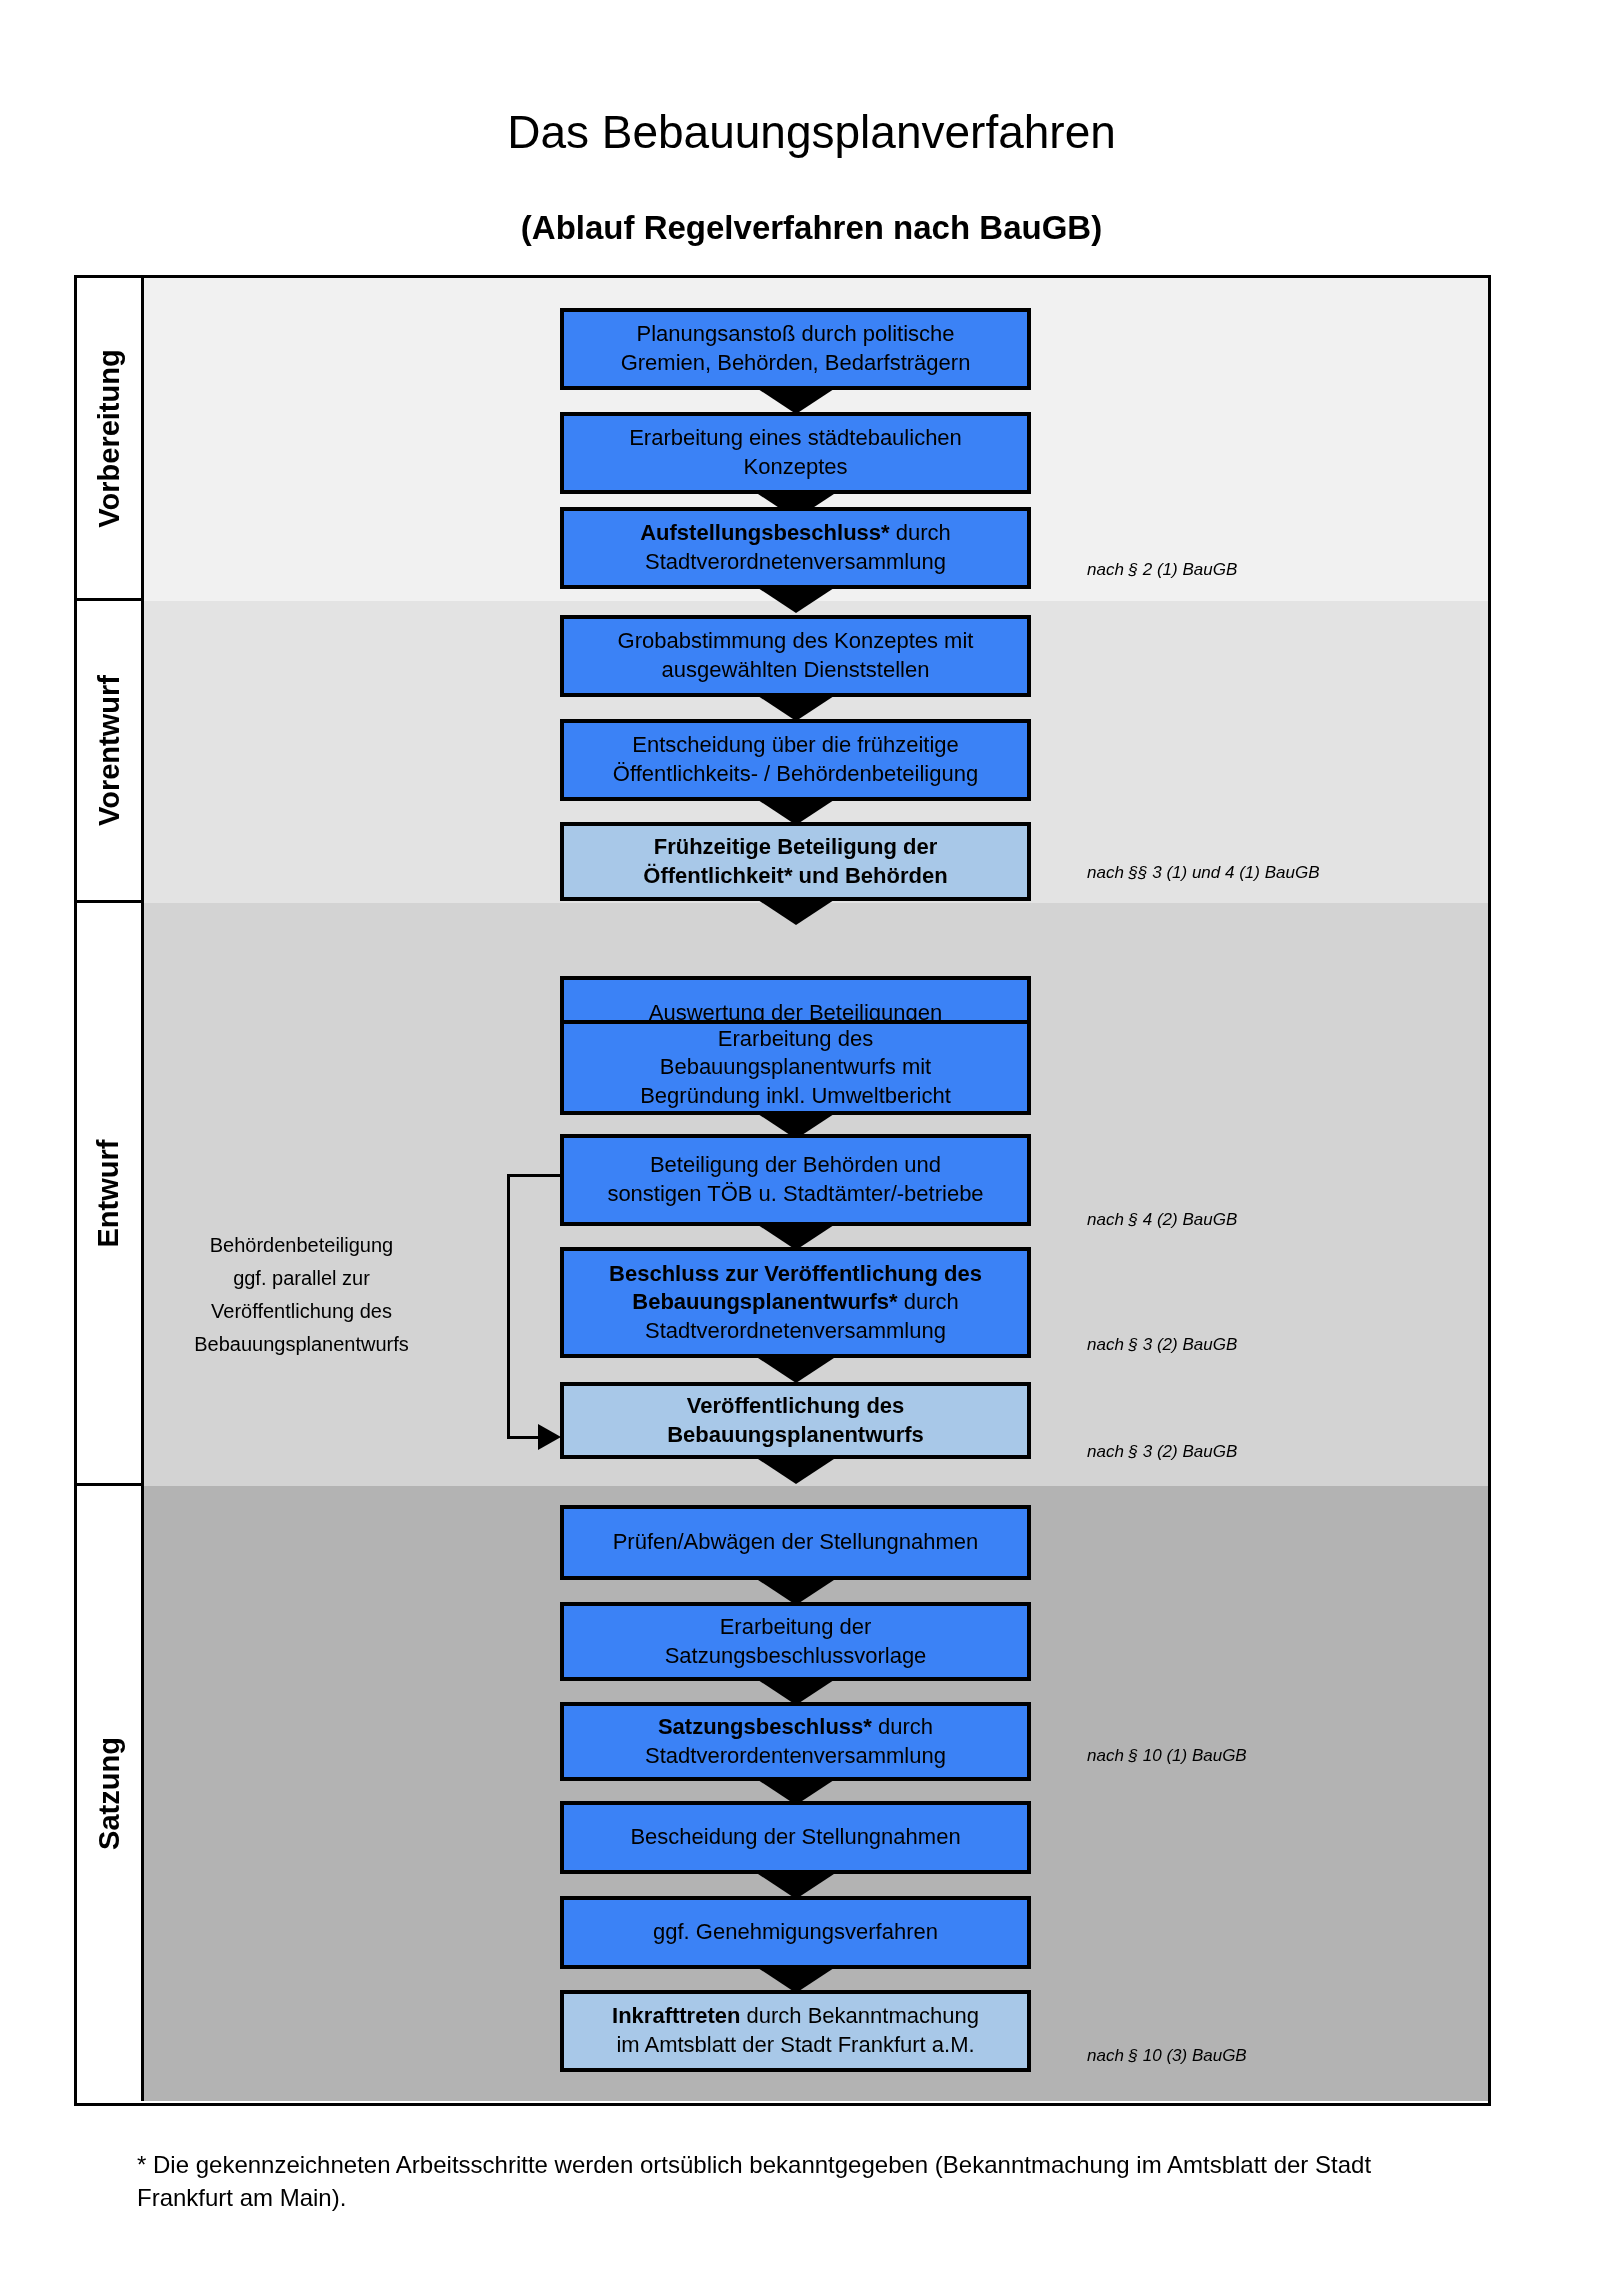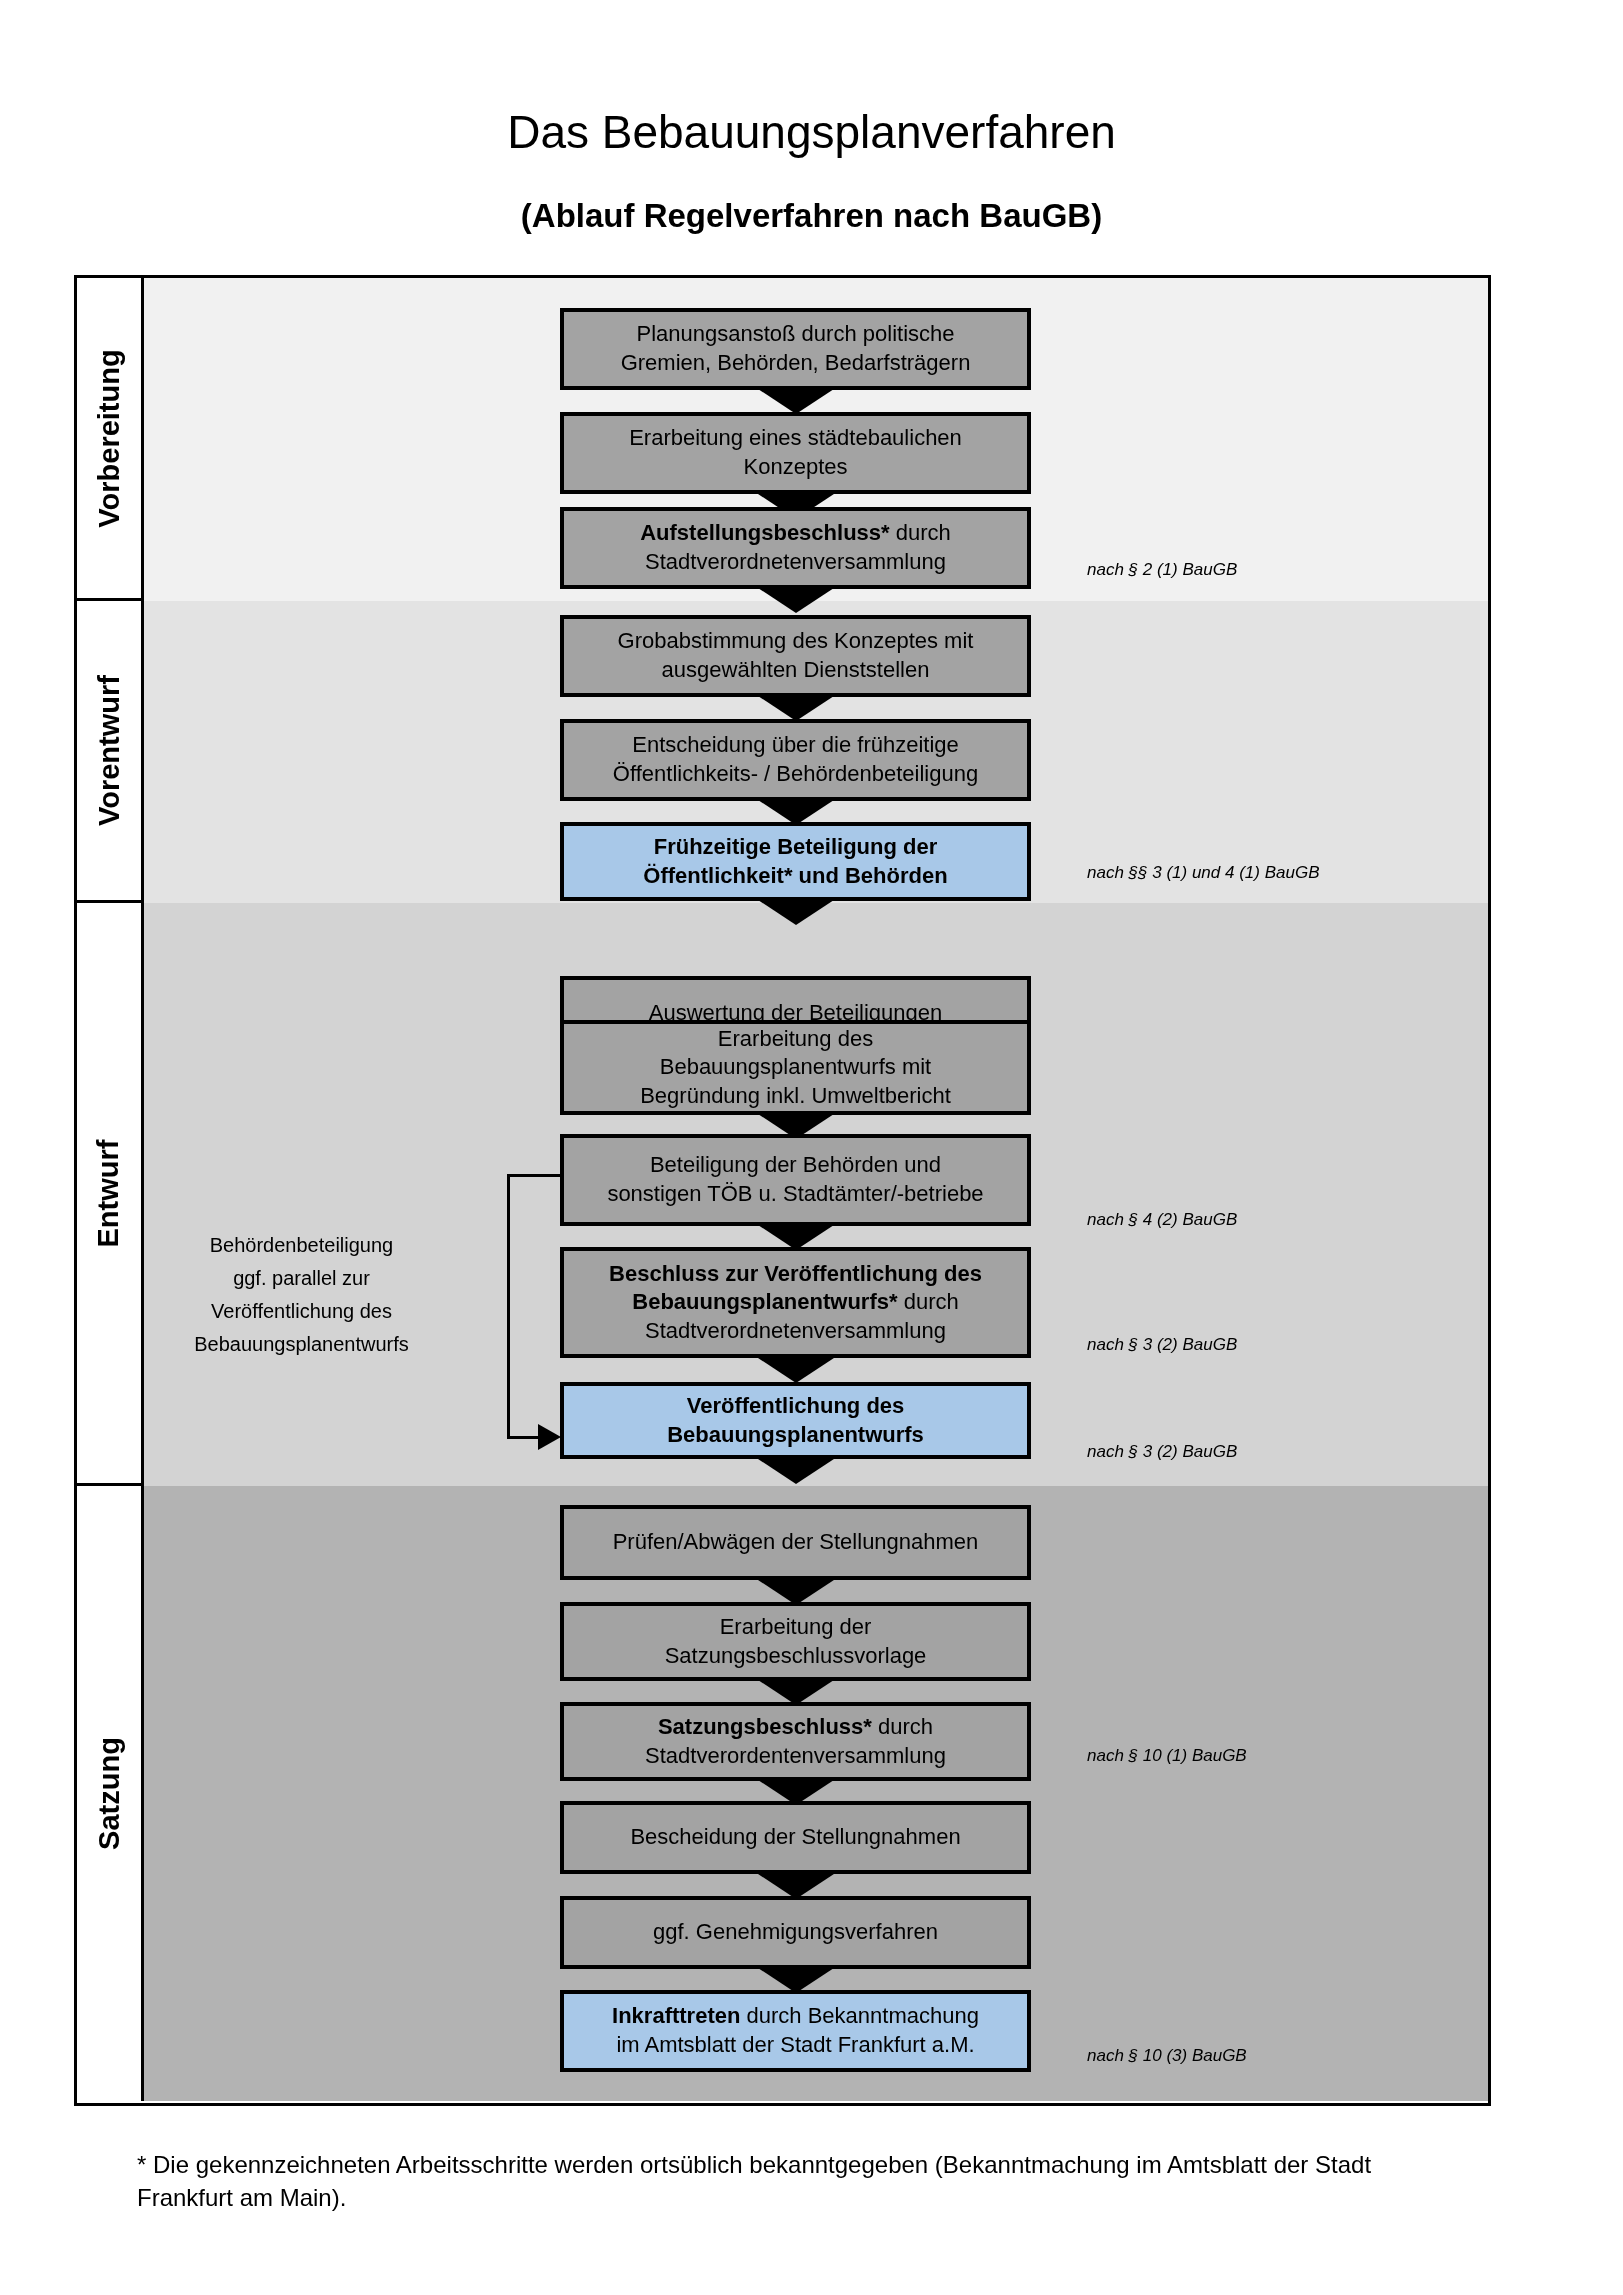--- a/index.html
+++ b/index.html
@@ -6,21 +6,21 @@
   body{
     width:1623px;height:2295px;position:relative;background:#ffffff;
     font-family:"Liberation Sans","DejaVu Sans",sans-serif;color:#000;
     overflow:hidden;
   }
   .title{
     position:absolute;left:0;top:105px;width:1623px;text-align:center;
     font-size:46px;font-weight:normal;letter-spacing:0;
   }
   .subtitle{
-    position:absolute;left:0;top:197px;width:1623px;text-align:center;
+    position:absolute;left:0;top:209px;width:1623px;text-align:center;
     font-size:33px;font-weight:bold;
   }
   
   .frame{
     position:absolute;left:74px;top:275px;width:1417px;height:1831px;
     border:3.9px solid #000;box-sizing:border-box;
     display:flex;flex-direction:column;
   }
   .band{display:flex;flex-direction:row;flex:0 0 auto;}
   .band-label{
@@ -34,21 +34,21 @@
     font-size:29px;font-weight:bold;
   }
   .band-area{flex:1 1 auto;}
   .bg1{background:#f1f1f1;}
   .bg2{background:#e3e3e3;}
   .bg3{background:#d3d3d3;}
   .bg4{background:#b3b3b3;}
   
   .box{
     position:absolute;left:560px;width:471px;
-    background:#a3a3a3;border:4.6px solid #000;box-sizing:border-box;
+    background:#3b82f6;border:4.6px solid #000;box-sizing:border-box;
     display:flex;align-items:center;justify-content:center;
     text-align:center;z-index:3;
   }
   .box.hl{background:#a8c8e8;}
   .box-text{white-space:pre-line;font-size:22px;line-height:1.3;padding:0 2.6px;}
   .box-text .b{font-weight:bold;}
   
   .arr{
     position:absolute;left:755px;width:0;height:0;z-index:2;
     border-left:41px solid transparent;border-right:41px solid transparent;

